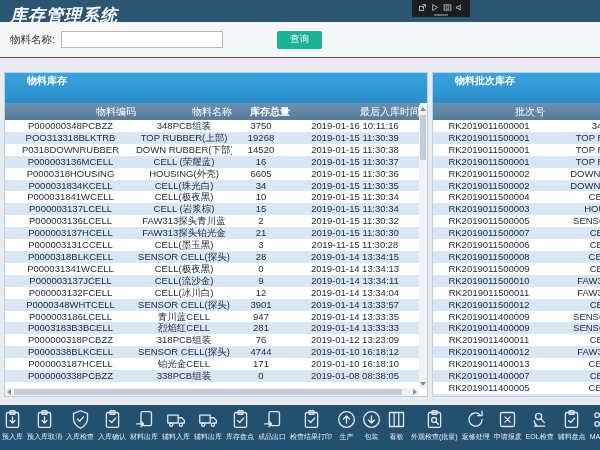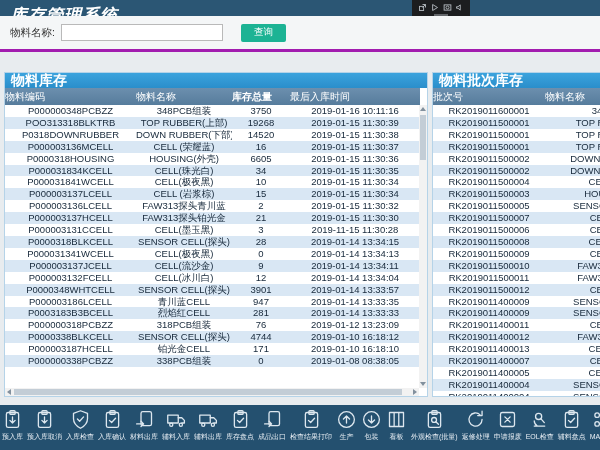--- a/index.html
+++ b/index.html
@@ -11,38 +11,38 @@
   .hdr { position:absolute; top:0; left:0; width:600px; height:32px; background:#2b5674; }
   .hdr h1 { color:#fff; font-size:17px; font-weight:bold; line-height:31px; padding-left:10px; letter-spacing:1px;font-style:italic; }
 
   
   .rec { position:absolute; left:412px; top:0; width:58px; height:17px; background:#1c1d1f;
          display:flex; align-items:center; justify-content:space-around; padding:0 4px 3px 4px; }
   .rec svg { stroke:#b7bcc2; fill:none; stroke-width:2.4; width:9px; height:9px; }
   .rec .handle { position:absolute; bottom:1px; left:50%; margin-left:-7px; width:14px; height:2px; background:#63666a; }
 
   
-  .searchbar { position:absolute; top:16px; left:0; width:600px; height:36px; background:#f4f6f7;
-               border-bottom:3px solid #a21caf; display:flex; align-items:center; }
+  .searchbar { position:absolute; top:22px; left:0; width:600px; height:36px; background:#f4f6f7;
+               border-bottom:1px solid #a21caf; display:flex; align-items:center; }
   .searchbar label { font-size:10.5px; color:#333; margin-left:10px; }
   .searchbar input { margin-left:6px; width:162px; height:17px; border:1px solid #b9b9b9; background:#fff; font-size:10px; padding:0 3px; }
-  .btn-query { margin-left:18px; width:45px; height:18px; background:#1cb394; color:#fff; border:none;
+  .btn-query { margin-left:54px; width:45px; height:18px; background:#1cb394; color:#fff; border:none;
                font-size:9.5px; border-radius:2px; cursor:pointer; }
 
   
   .panel { position:absolute; top:72px; background:#fff; border:1px solid #b5d3e8; overflow:hidden; }
   .panel-left { left:4px; width:424px; height:325px; }
   .panel-right { left:432px; width:262px; height:325px; }
-  .panel-title { height:15px; background:linear-gradient(#3ba3dd,#2a8ecb); color:#fff; font-size:14px;
-                 font-weight:bold; line-height:15px; padding-left:6px; }
+  .panel-title { height:30px; background:linear-gradient(#3ba3dd,#2a8ecb); color:#fff; font-size:10px;
+                 font-weight:bold; line-height:15px; padding-left:22px; }
   table { border-collapse:collapse; table-layout:fixed; }
   .panel-left table { width:415px; }
   .panel-right table { width:260px; }
   thead th { height:17px; background:linear-gradient(#6c8fae,#567c9c); color:#fff; font-size:10px;
-             font-weight:normal; text-align:left; overflow:hidden; white-space:nowrap; }
+             font-weight:normal; text-align:right; overflow:hidden; white-space:nowrap; }
   tbody td { height:11.9px; line-height:11.9px; font-size:9.5px; color:#16283a; text-align:center;
              overflow:hidden; white-space:nowrap; }
   tbody tr:nth-child(even) { background:#d9e7f4; }
 
   
   .vscroll { position:absolute; top:32px; right:0; bottom:8px; width:8px; background:#f2f2f2; }
   .vscroll .thumb { position:absolute; top:10px; left:1px; width:6px; height:45px; background:#c3cdd6; }
   .hscroll { position:absolute; left:0; right:8px; bottom:0; height:8px; background:#f2f2f2; }
   .hscroll .thumb { position:absolute; left:9px; top:1px; height:6px; width:388px; background:#c3cdd6; }
   .arr { position:absolute; width:0; height:0; }

